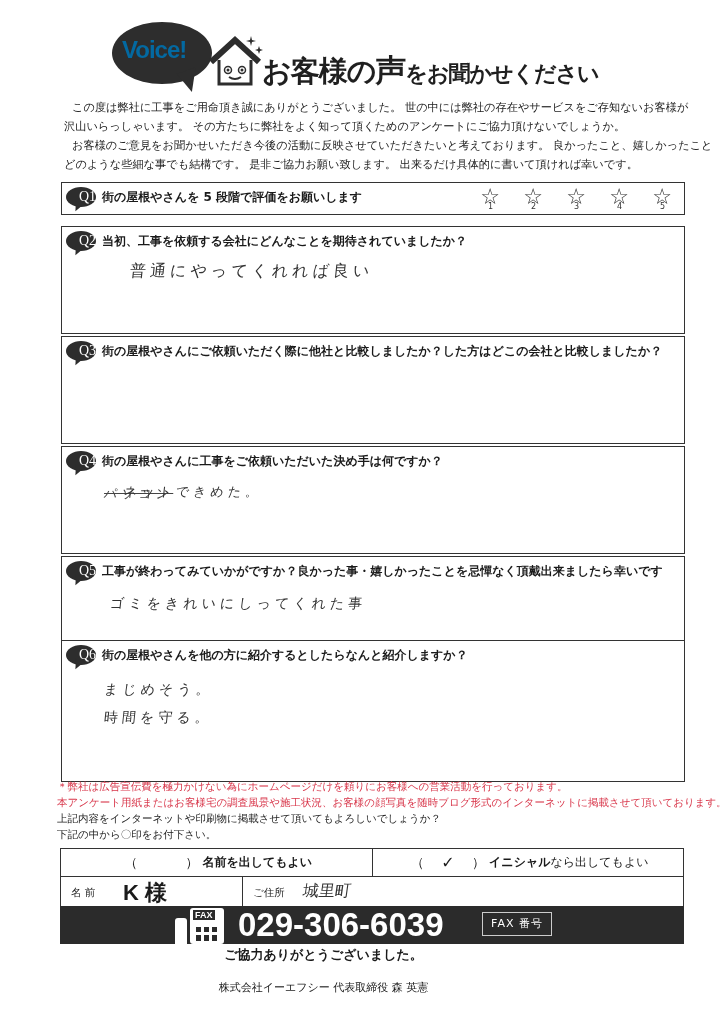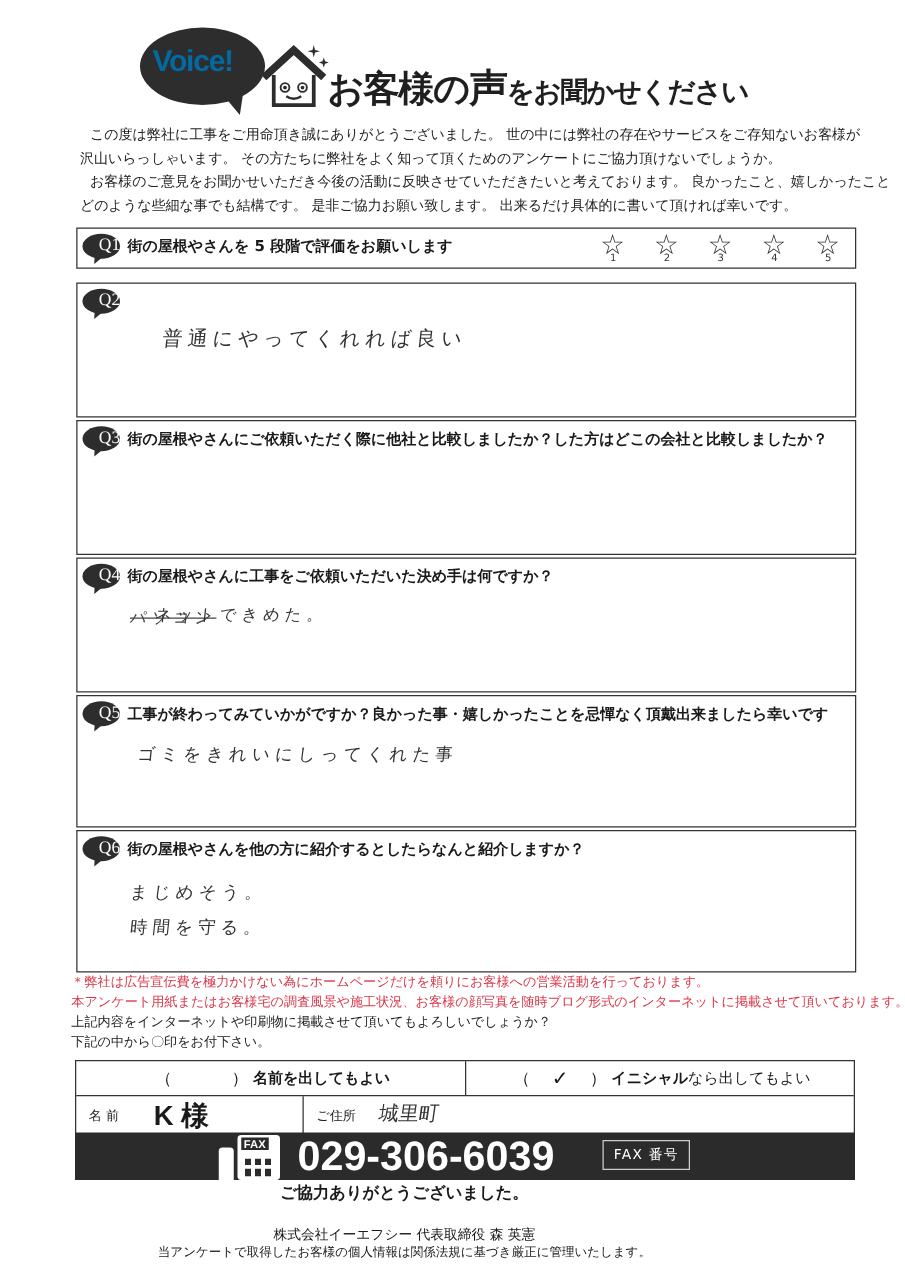--- a/index.html
+++ b/index.html
@@ -111,20 +111,21 @@
       </div>
     <div class="star">
         <div class="glyph">☆</div>
         <div class="num">5</div>
       </div>
   </div>
 </div>
 
 <div class="qbox" style="top:226px;height:108px;">
   <div class="qbadge">Q2</div>
+  <div class="qtext">当初、工事を依頼する会社にどんなことを期待されていましたか？</div>
   <div class="hand" style="left:68px;top:34px;">普通にやってくれれば良い</div>
 </div>
 
 <div class="qbox" style="top:336px;height:108px;">
   <div class="qbadge">Q3</div>
   <div class="qtext">街の屋根やさんにご依頼いただく際に他社と比較しましたか？した方はどこの会社と比較しましたか？</div>
   <div class="hand" style="left:68px;top:34px;"></div>
 </div>
 
 <div class="qbox" style="top:446px;height:108px;">
@@ -133,21 +134,21 @@
   <div class="hand" style="left:42px;top:38px;font-size:13px;text-decoration:line-through;color:#444;">パソコン</div>
   <div class="hand" style="left:62px;top:36px;font-size:13px;">ネットできめた。</div>
 </div>
 
 <div class="qbox" style="top:556px;height:106px;">
   <div class="qbadge">Q5</div>
   <div class="qtext">工事が終わってみていかがですか？良かった事・嬉しかったことを忌憚なく頂戴出来ましたら幸いです</div>
   <div class="hand" style="left:48px;top:38px;font-size:14px;">ゴミをきれいにしってくれた事</div>
 </div>
 
-<div class="qbox" style="top:664px;height:114px;">
+<div class="qbox" style="top:640px;height:142px;">
   <div class="qbadge">Q6</div>
   <div class="qtext">街の屋根やさんを他の方に紹介するとしたらなんと紹介しますか？</div>
   <div class="hand" style="left:42px;top:40px;font-size:14px;">まじめそう。</div>
   <div class="hand" style="left:42px;top:68px;font-size:14px;">時間を守る。</div>
 </div>
 
 <div class="notice">
   <div class="red">＊弊社は広告宣伝費を極力かけない為にホームページだけを頼りにお客様への営業活動を行っております。</div>
   <div class="red">本アンケート用紙またはお客様宅の調査風景や施工状況、お客様の顔写真を随時ブログ形式のインターネットに掲載させて頂いております。</div>
   <div class="black">上記内容をインターネットや印刷物に掲載させて頂いてもよろしいでしょうか？</div>
@@ -189,14 +190,13 @@
     <span class="fax-label">FAX</span>
     <div class="keys"></div>
   </div>
   <div class="fax-number">029-306-6039</div>
   <div class="fax-tag">FAX 番号</div>
 </div>
 
 <div class="footer">
   <div class="thanks">ご協力ありがとうございました。</div>
   <div class="company">株式会社イーエフシー  代表取締役  森  英憲</div>
-  <div class="privacy">当アンケートで取得したお客様の個人情報は関係法規に基づき厳正に管理いたします。</div>
 </div>
 
 </body></html>

